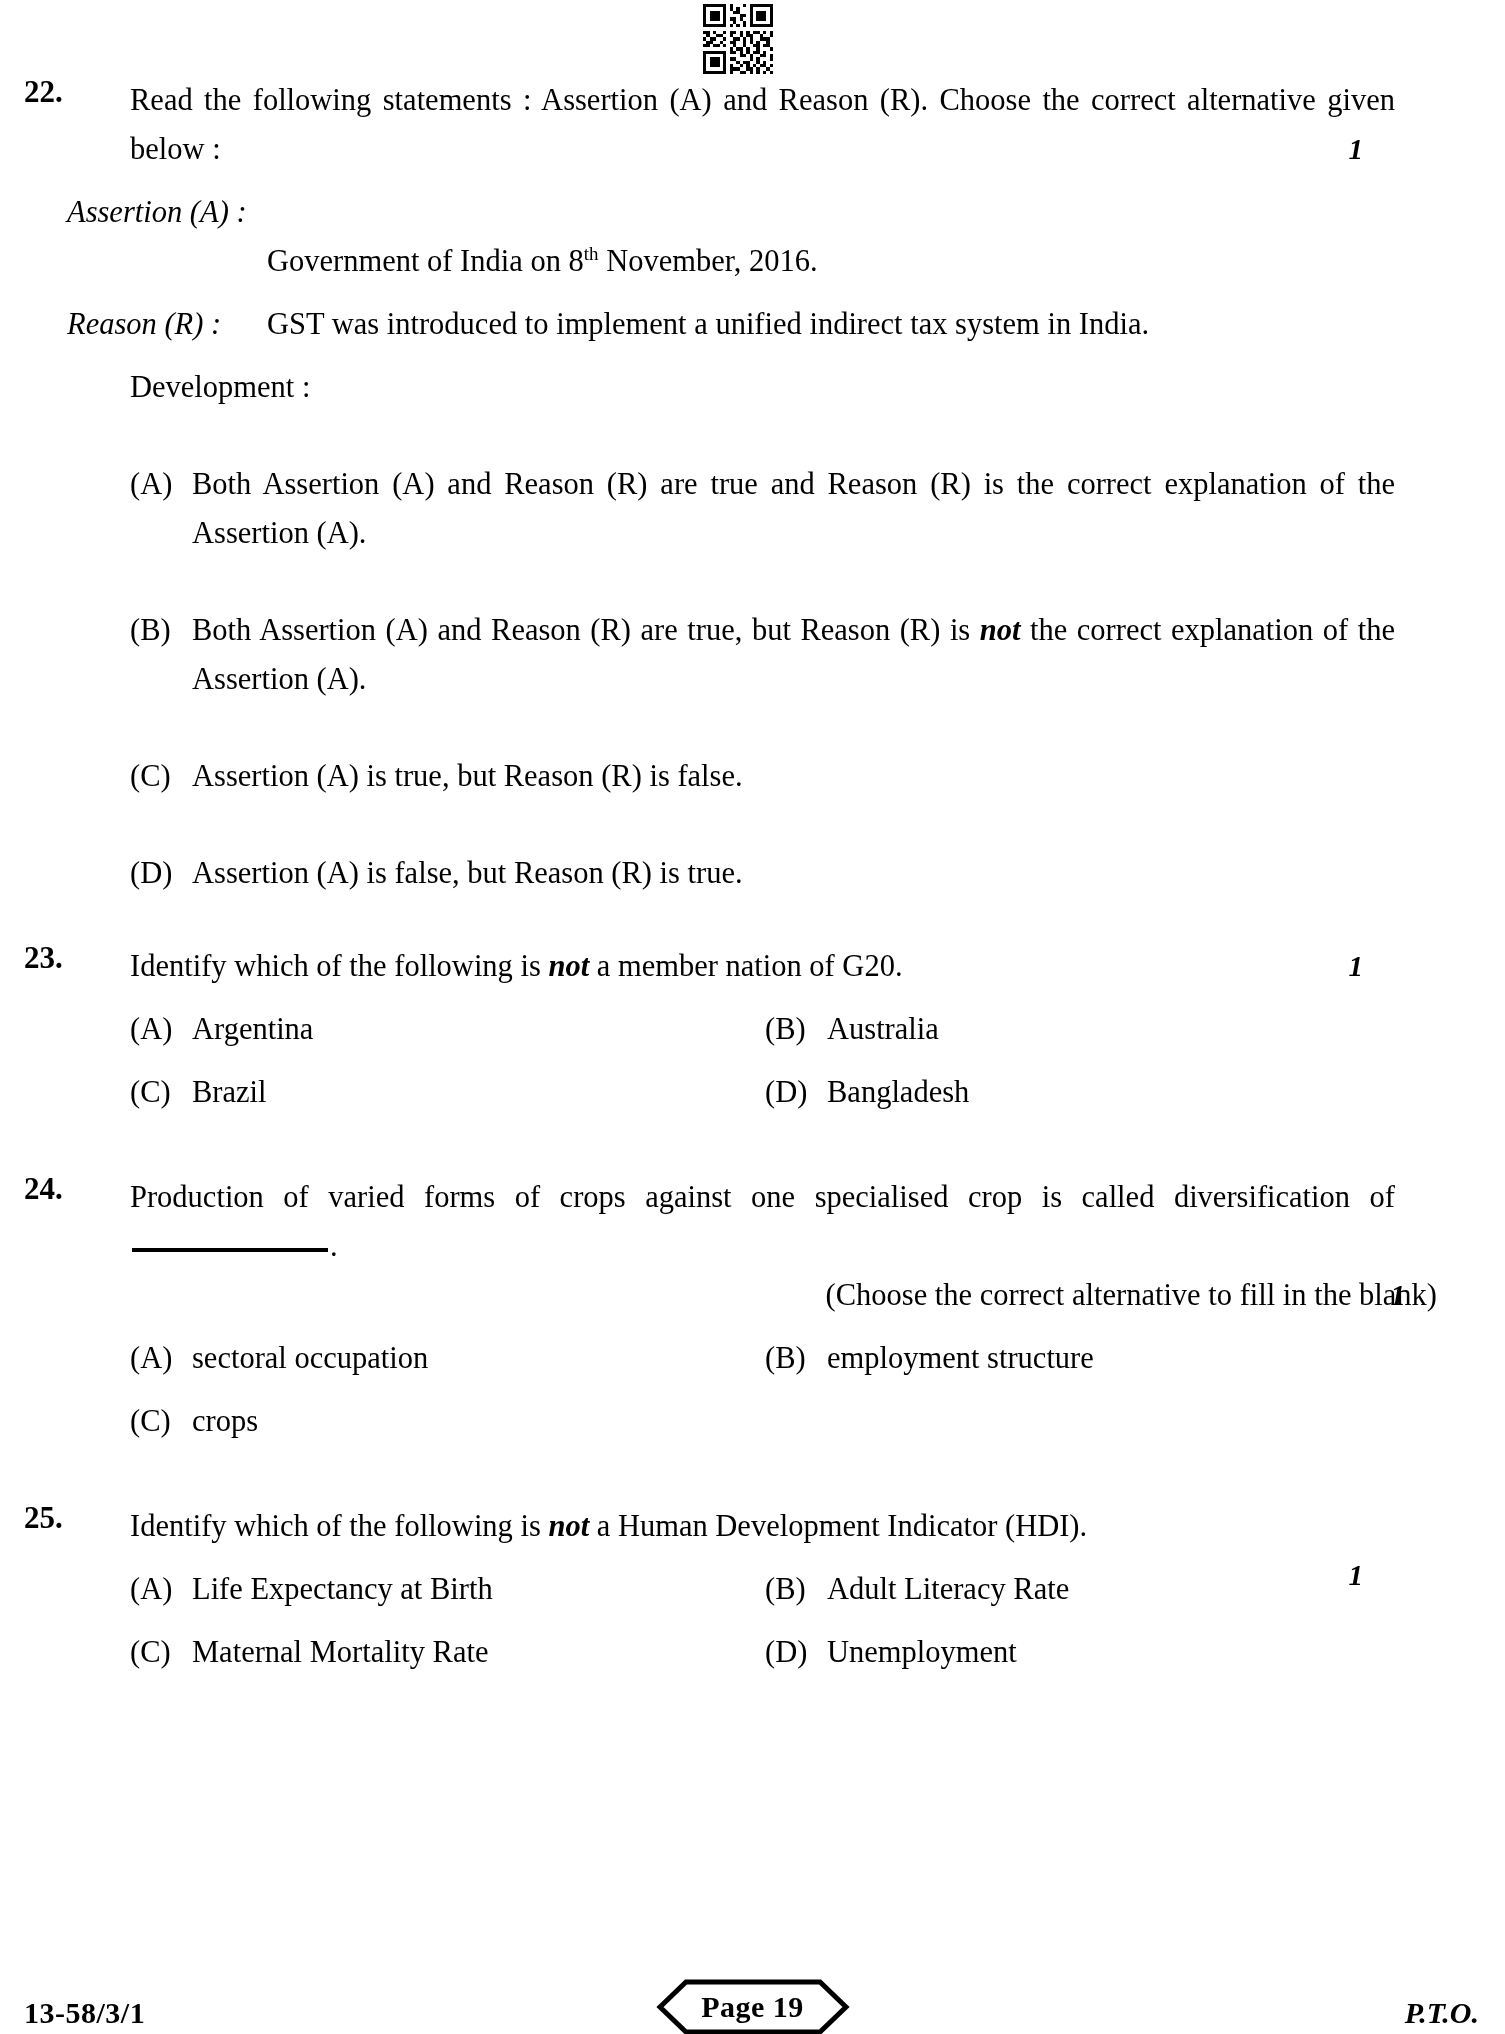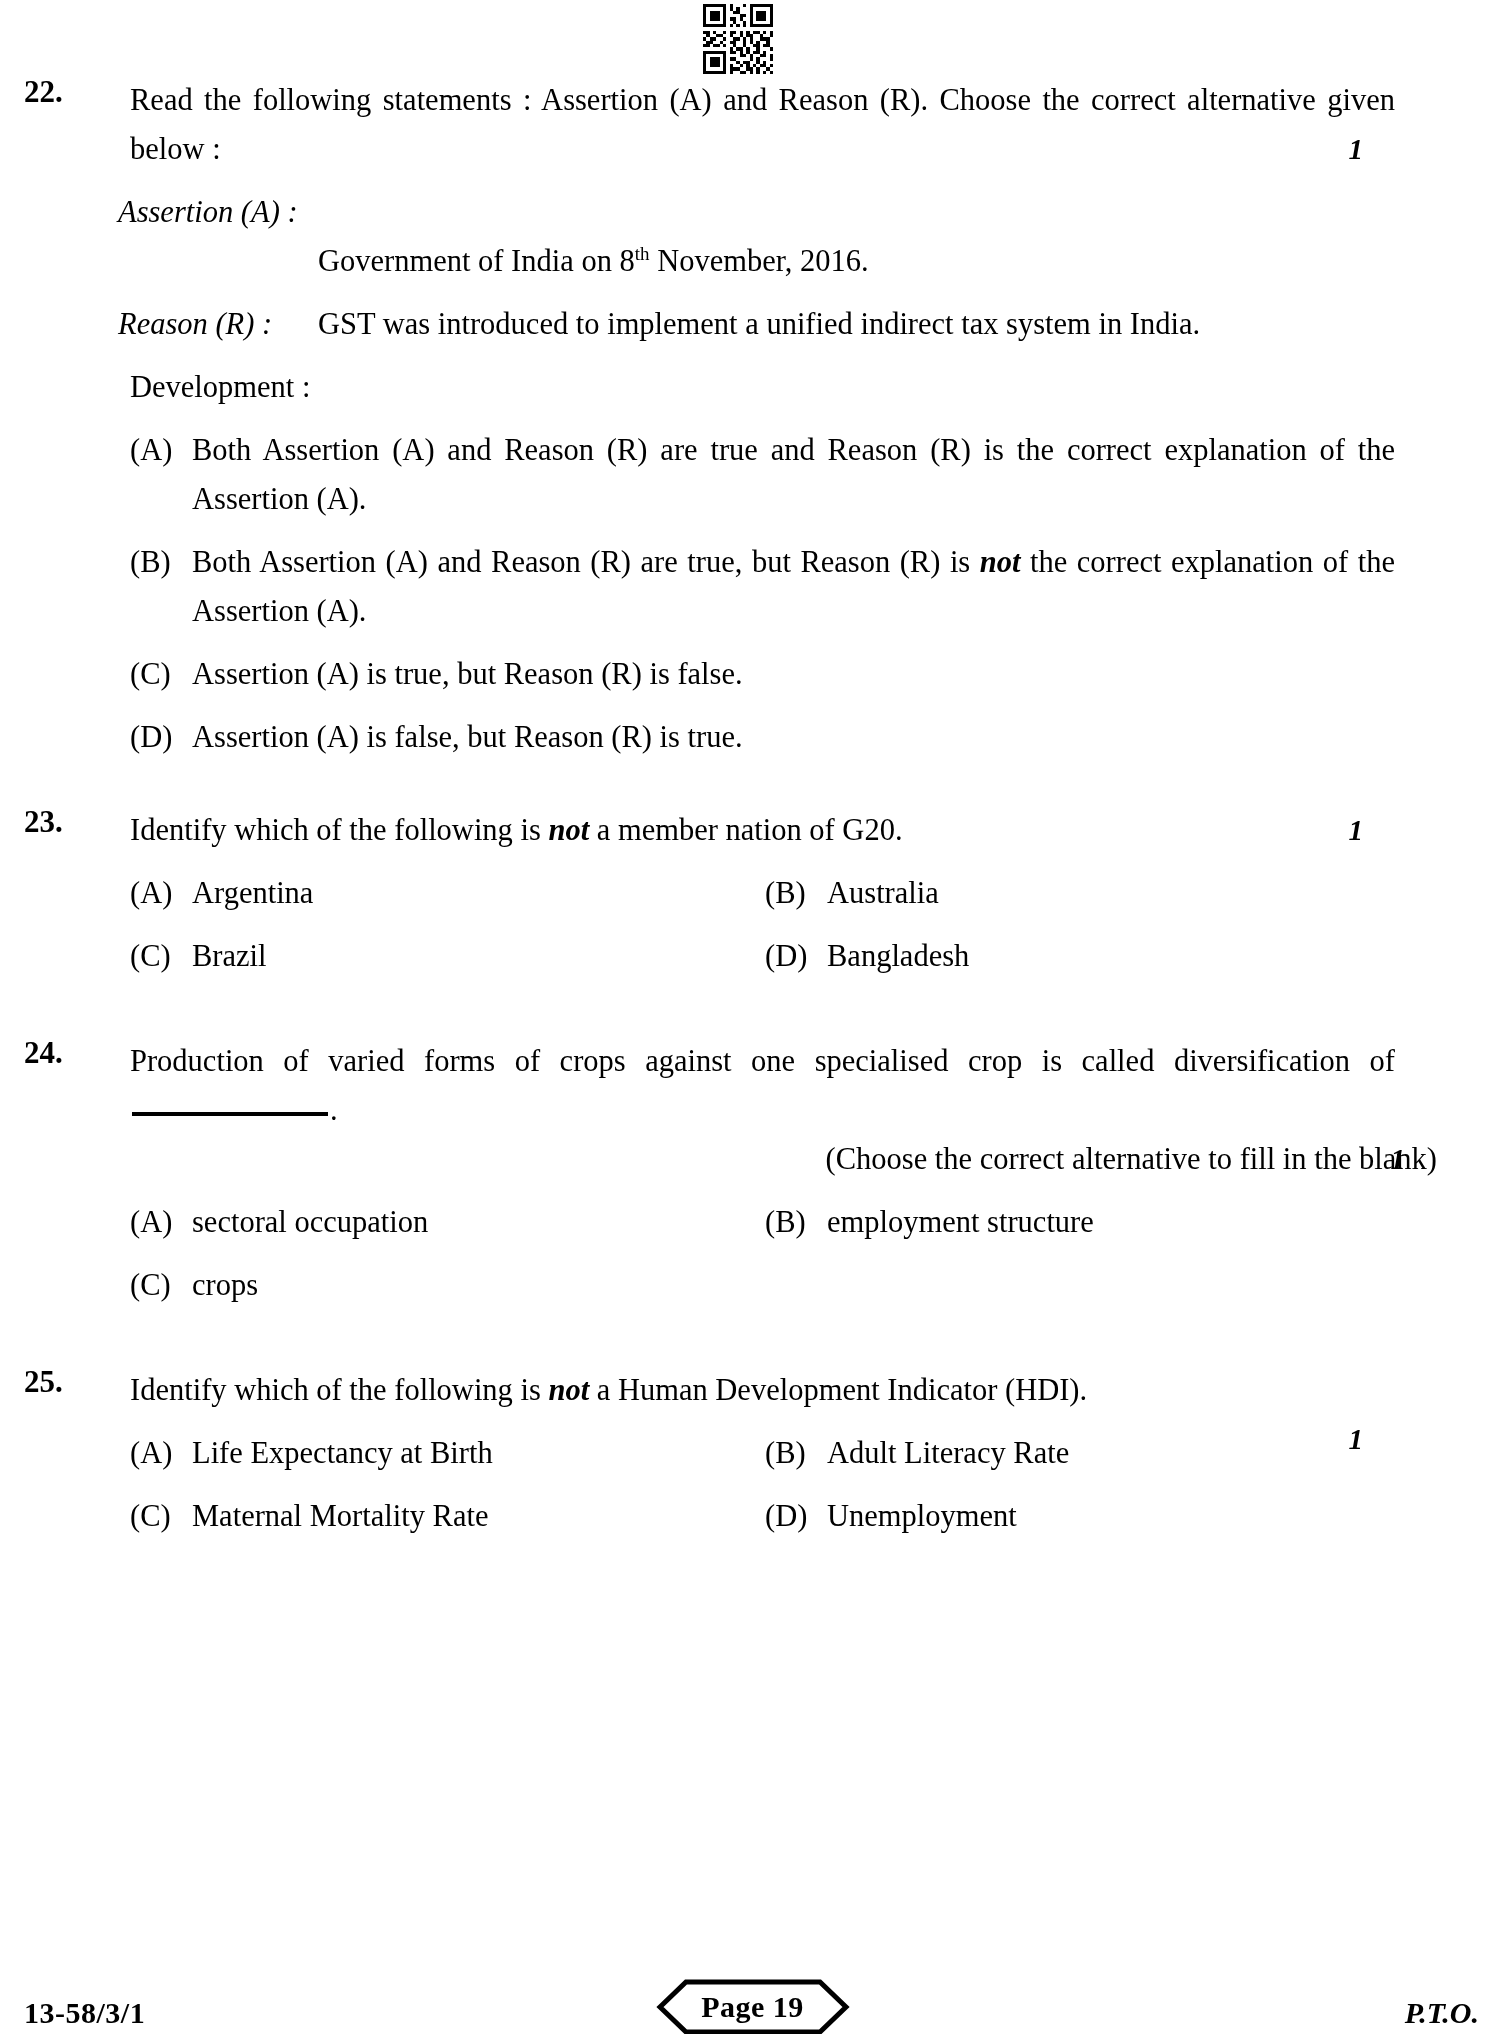--- a/index.html
+++ b/index.html
@@ -71,21 +71,21 @@
     position: absolute;
     right: 32px;
     font-style: italic;
     font-size: 29px;
     font-weight: bold;
     line-height: 49px;
   }
 
   
   .ar-block {
-    margin-left: 118px;
+    margin-left: 67px;
     margin-right: 110px;
     position: relative;
   }
   .ar-row {
     display: flex;
     align-items: flex-start;
     font-size: 30.5px;
     line-height: 49px;
   }
   .ar-label {
@@ -117,20 +117,21 @@
   }
   .opt-full .olet {
     position: absolute;
     left: 0;
     top: 0;
     width: 62px;
   }
   .opt-full .otext {
     margin-left: 62px;
     text-align: justify;
+    margin-top: 34px;
   }
   .opt-full .otext.nojust { text-align: left; }
 
   
   .opt-grid {
     margin-left: 130px;
     position: relative;
     font-size: 30.5px;
     line-height: 49px;
     height: 49px;

